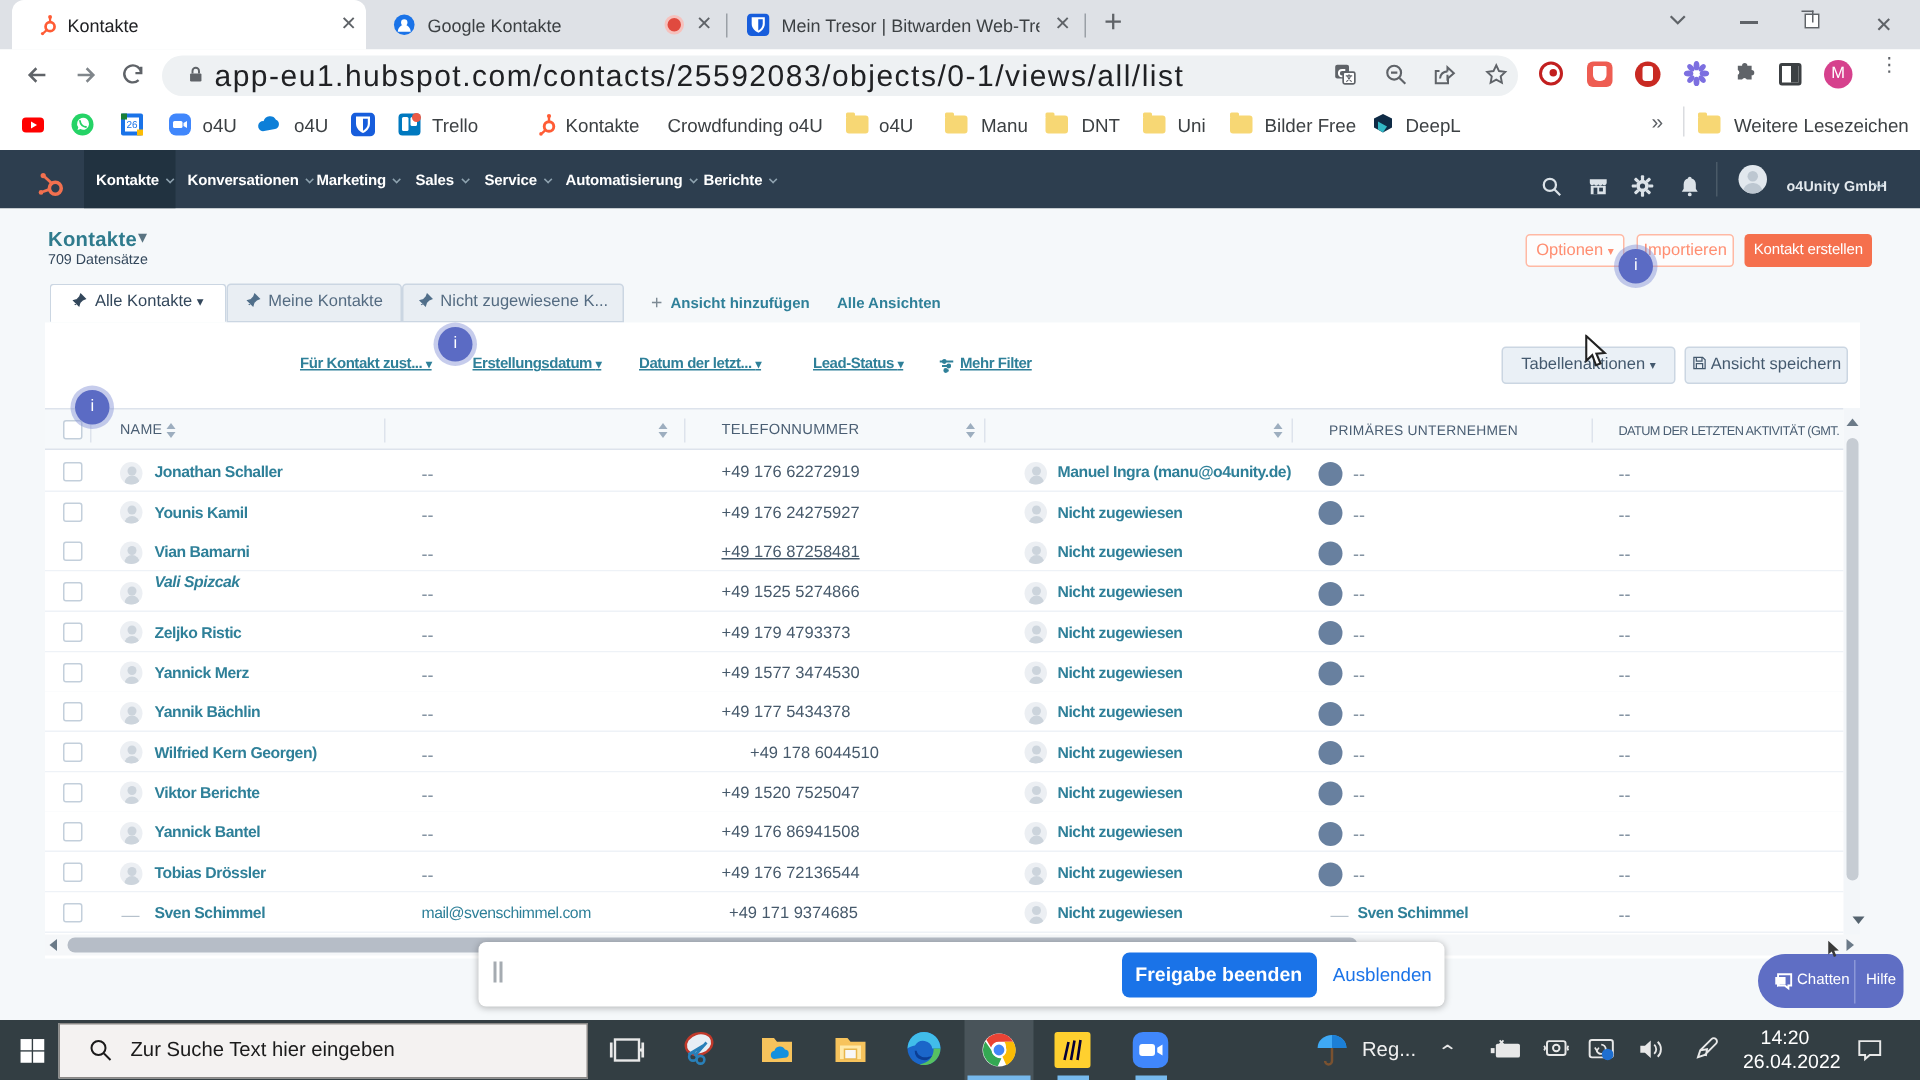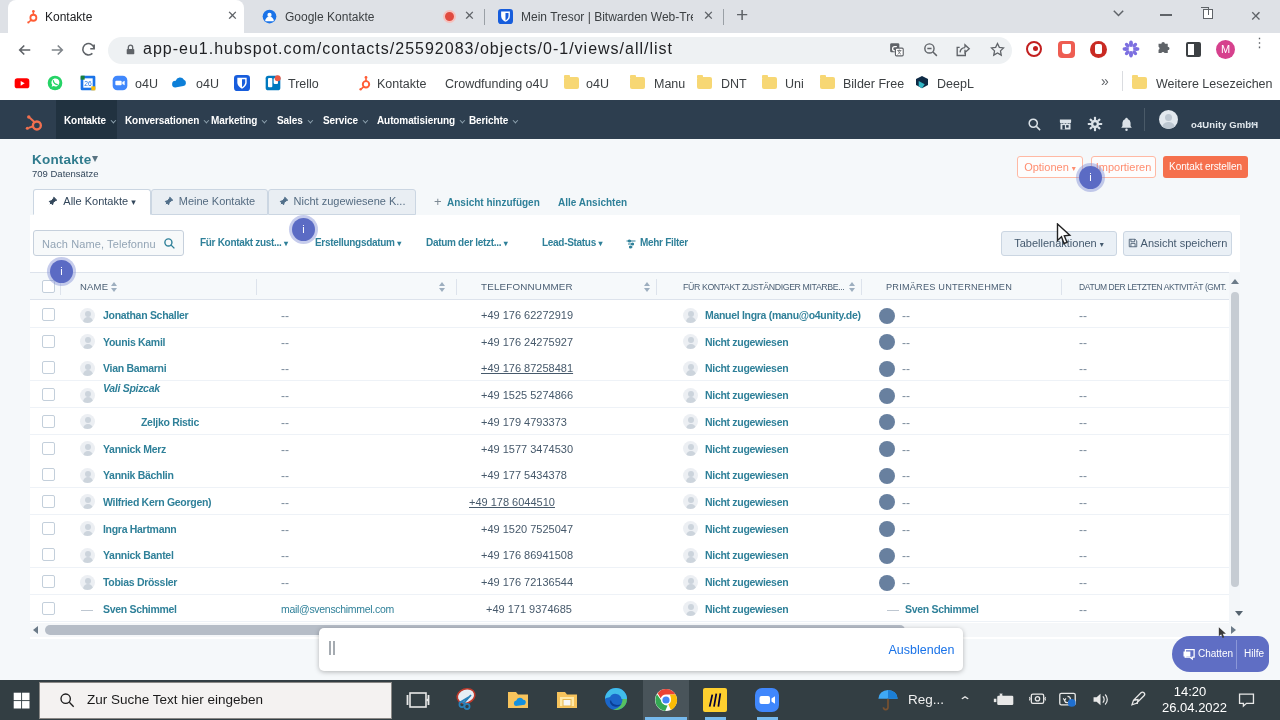--- a/index.html
+++ b/index.html
@@ -27,21 +27,21 @@
 .btn-solid{position:absolute;top:156px;height:22px;border-radius:3px;background:#f5704d;color:#fff;font-size:11px;text-align:center;}
 .icirc{position:absolute;width:23px;height:23px;border-radius:50%;background:#5b6bc4;color:#fff;font-size:11px;text-align:center;line-height:23px;box-shadow:0 0 0 3px rgba(129,141,212,.45);z-index:30;}
 
 .vtab{position:absolute;top:189px;height:26px;border:1px solid #cbd6e2;background:#e9eef3;color:#546b81;font-size:11px;border-radius:3px 3px 0 0;}
 .vtab.on{background:#fff;border-bottom:1px solid #fff;color:#33475b;z-index:2;}
 .pin{display:inline-block;width:10px;height:10px;margin-right:5px;position:relative;top:1px;}
 
 #card{left:30px;top:215px;width:1210px;height:424px;background:#fff;}
 
 #searchbox{position:absolute;left:3px;top:15px;width:151px;height:26px;border:1px solid #c6d0dc;border-radius:3px;background:#f7f9fa;}
-.fdrop{position:absolute;top:22px;font-size:10px;font-weight:bold;color:#2f8099;white-space:nowrap;letter-spacing:-0.3px;}
+.fdrop{position:absolute;top:22px;font-size:10px;font-weight:bold;color:#2f8099;white-space:nowrap;letter-spacing:-0.3px;text-decoration:underline;}
 .gbtn{position:absolute;top:16px;height:25px;background:#eaf0f6;border:1px solid #cbd6e2;border-radius:3px;color:#44596e;font-size:11px;text-align:center;}
 
 .th{position:absolute;top:0;height:28px;font-size:9.5px;color:#4a5e73;letter-spacing:.2px;white-space:nowrap;overflow:hidden;line-height:28px;}
 #thead{position:absolute;left:0px;top:57px;width:1199px;height:28px;background:#f6f9fb;border-top:1px solid #dde3ec;border-bottom:1px solid #dde3ec;}
 .row{position:absolute;left:0;width:1199px;height:27px;border-bottom:1px solid #eef2f7;background:#fff;font-size:11.5px;color:#33475b;}
 .cbx{position:absolute;width:13px;height:13px;border:1px solid #c3cfdb;border-radius:2px;background:#fff;}
 .avatar{position:absolute;width:15px;height:15px;border-radius:50%;background:#eceff3;overflow:hidden;}
 .avatar:before{content:"";position:absolute;left:4.5px;top:3px;width:6px;height:6px;border-radius:50%;background:#ccd4dc;}
 .avatar:after{content:"";position:absolute;left:2.5px;top:9.5px;width:10px;height:7px;border-radius:5px 5px 0 0;background:#ccd4dc;}
 .rowlink{position:absolute;font-size:10.5px;color:#2f8099;font-weight:bold;letter-spacing:-0.3px;white-space:nowrap;}
@@ -117,21 +117,21 @@
     <path d="M5 12 H18 M13 6 L19 12 L13 18"></path>
   </svg>
 <svg class="abs" style="left:80px;top:41px" width="17" height="17" viewBox="0 0 24 24" fill="none" stroke="#5f6368" stroke-width="2.2">
     <path d="M20 11 a8 8 0 1 0 -2.5 6.5 M20 5 L20 11 L14.5 11"></path>
   </svg>
 <div class="abs" id="urlpill"></div>
 <svg class="abs" style="left:124px;top:43px" width="13" height="14" viewBox="0 0 24 24" fill="#5f6368">
     <rect x="5" y="10" width="14" height="10" rx="1.5"></rect>
     <path d="M8 10 V7 a4 4 0 0 1 8 0 V10" fill="none" stroke="#5f6368" stroke-width="2.4"></path>
   </svg>
-<div class="abs" style="left:143px;top:40px;font-size:16px;color:#202124;letter-spacing:1px;">app-eu1.hubspot.com/contacts/25592083/objects/0-1/views/all/list</div>
+<div class="abs" style="left:143px;top:40px;font-size:20px;color:#202124;letter-spacing:1px;">app-eu1.hubspot.com/contacts/25592083/objects/0-1/views/all/list</div>
 
 <svg class="abs" style="left:888px;top:41px" width="17" height="17" viewBox="0 0 24 24">
     <rect x="3" y="3" width="13" height="13" rx="2" fill="#5f6368"></rect>
     <path d="M12.5 8 H9.5 a3 3 0 1 0 3 3.2" fill="none" stroke="#fff" stroke-width="1.8"></path>
     <rect x="10.5" y="10" width="11" height="11" rx="1.5" fill="#fff" stroke="#5f6368" stroke-width="1.6"></rect>
     <path d="M13 13.5 h6 M16 13.5 v-1.5 M13.5 19 c1.5-1 3.5-3 4-5.5 M18.5 19 c-1.5-1-3.5-3-4-5.5" stroke="#5f6368" stroke-width="1.1" fill="none"></path>
   </svg>
 <svg class="abs" style="left:922px;top:41px" width="17" height="17" viewBox="0 0 24 24" fill="none" stroke="#5f6368" stroke-width="2">
     <circle cx="10.5" cy="10.5" r="6.5"></circle>
     <path d="M15.5 15.5 L21 21 M7.5 10.5 H13.5"></path>
@@ -324,48 +324,40 @@
 <div class="abs vtab" style="left:151px;width:117px;line-height:23px;text-align:center;"><svg class="pin" viewBox="0 0 24 24" fill="none" stroke="#516f8a" stroke-width="2.4">
       <path d="M14 3 L21 10 L17 11.5 L12.5 16 L11 21 L3 13 L8 11.5 L12.5 7 Z M9 15 L4.5 19.5" fill="#516f8a"></path>
     </svg>Meine Kontakte</div>
 <div class="abs vtab" style="left:268px;width:148px;line-height:23px;text-align:center;"><svg class="pin" viewBox="0 0 24 24" fill="none" stroke="#516f8a" stroke-width="2.4">
       <path d="M14 3 L21 10 L17 11.5 L12.5 16 L11 21 L3 13 L8 11.5 L12.5 7 Z M9 15 L4.5 19.5" fill="#516f8a"></path>
     </svg>Nicht zugewiesene K...</div>
 <div class="abs" style="left:434px;top:194px;font-size:13px;color:#7d8a94;">+</div>
 <div class="abs teal" style="left:447px;top:197px;font-size:10px;font-weight:bold;">Ansicht hinzufügen</div>
 <div class="abs teal" style="left:558px;top:197px;font-size:10px;font-weight:bold;">Alle Ansichten</div>
 <div class="abs" id="card">
-<div id="searchbox">
-      <span style="position:absolute;left:8px;top:7px;font-size:11px;color:#93a4b5;letter-spacing:0.1px;">Nach Name, Telefonnu</span>
-      <svg style="position:absolute;right:7px;top:6px" width="13" height="13" viewBox="0 0 24 24" fill="none" stroke="#2f8099" stroke-width="2.6">
-        <circle cx="10" cy="10" r="6.5"></circle>
-        <path d="M15 15 L21 21"></path>
-      </svg>
-    </div>
 <div class="fdrop" style="left:170px;">Für Kontakt zust... <span style="font-size:8px;">▾</span></div>
 <div class="fdrop" style="left:285px;">Erstellungsdatum <span style="font-size:8px;">▾</span></div>
 <div class="fdrop" style="left:396px;">Datum der letzt... <span style="font-size:8px;">▾</span></div>
 <div class="fdrop" style="left:512px;">Lead-Status <span style="font-size:8px;">▾</span></div>
 <div class="fdrop" style="left:610px;">Mehr Filter</div>
 <svg style="position:absolute;left:595px;top:23px" width="12" height="12" viewBox="0 0 24 24" stroke="#2f8099" stroke-width="2.4" fill="none">
       <path d="M3 6 h18 M6 12 h12 M9 18 h6"></path>
       <circle cx="9" cy="6" r="2" fill="#2f8099"></circle>
       <circle cx="15" cy="12" r="2" fill="#2f8099"></circle>
       <circle cx="11" cy="18" r="2" fill="#2f8099"></circle>
     </svg>
 <div class="gbtn" style="left:971px;width:116px;line-height:23px;">Tabellenaktionen <span style="font-size:8px;">▾</span></div>
 <div class="gbtn" style="left:1093px;width:109px;line-height:23px;"><svg style="position:relative;top:1px;margin-right:3px" width="10" height="10" viewBox="0 0 24 24" fill="none" stroke="#44596e" stroke-width="2">
         <path d="M3 3 h14 l4 4 v14 H3 Z"></path>
         <path d="M7 3 v6 h9 V3 M7 21 v-8 h10 v8"></path>
       </svg>Ansicht speichern</div>
 <div id="thead">
 <div class="cbx" style="left:12px;top:7px;"></div>
 <div class="th" style="left:50px;width:150px;font-size:9.5px;">NAME</div>
 <div class="th" style="left:451px;width:110px;font-size:9.8px;">TELEFONNUMMER</div>
-<div class="th" style="left:653px;width:165px;font-size:8.8px;letter-spacing:-0.4px;">FÜR KONTAKT ZUSTÄNDIGER MITARBE...</div>
 <div class="th" style="left:856px;width:130px;font-size:9.2px;">PRIMÄRES UNTERNEHMEN</div>
 <div class="th" style="left:1049px;width:147px;font-size:8.5px;letter-spacing:-0.4px;">DATUM DER LETZTEN AKTIVITÄT (GMT.</div>
 <div style="position:absolute;left:80px;top:9px;width:8px;height:12px;">
         <div class="tri-up"></div>
         <div class="tri-dn"></div>
       </div>
 <div style="position:absolute;left:408px;top:9px;width:8px;height:12px;">
         <div class="tri-up"></div>
         <div class="tri-dn"></div>
       </div>
@@ -428,21 +420,21 @@
 <div class="plain" style="left:451px;top:8px;">+49 1525 5274866</div>
 <div class="avatar" style="left:653px;top:6.5px;"></div>
 <div class="rowlink" style="left:675px;top:8px;">Nicht zugewiesen</div>
 <div class="ccirc" style="left:849px;top:6.5px;"></div>
 <div class="dd" style="left:872px;top:8px;">--</div>
 <div class="dd" style="left:1049px;top:8px;">--</div>
 </div>
 <div class="row" style="top:192.8px;">
 <div class="cbx" style="left:12px;top:7px;"></div>
 <div class="avatar" style="left:50px;top:6.5px;"></div>
-<div class="rowlink" style="left:73px;top:8px;margin-left:38px;">Zeljko Ristic</div>
+<div class="rowlink" style="left:73px;top:8px;">Zeljko Ristic</div>
 <div class="dd" style="left:251px;top:8px;">--</div>
 <div class="plain" style="left:451px;top:8px;">+49 179 4793373</div>
 <div class="avatar" style="left:653px;top:6.5px;"></div>
 <div class="rowlink" style="left:675px;top:8px;">Nicht zugewiesen</div>
 <div class="ccirc" style="left:849px;top:6.5px;"></div>
 <div class="dd" style="left:872px;top:8px;">--</div>
 <div class="dd" style="left:1049px;top:8px;">--</div>
 </div>
 <div class="row" style="top:219.5px;">
 <div class="cbx" style="left:12px;top:7px;"></div>
@@ -466,31 +458,31 @@
 <div class="rowlink" style="left:675px;top:8px;">Nicht zugewiesen</div>
 <div class="ccirc" style="left:849px;top:6.5px;"></div>
 <div class="dd" style="left:872px;top:8px;">--</div>
 <div class="dd" style="left:1049px;top:8px;">--</div>
 </div>
 <div class="row" style="top:272.9px;">
 <div class="cbx" style="left:12px;top:7px;"></div>
 <div class="avatar" style="left:50px;top:6.5px;"></div>
 <div class="rowlink" style="left:73px;top:8px;">Wilfried Kern Georgen)</div>
 <div class="dd" style="left:251px;top:8px;">--</div>
-<div class="plain" style="left:439px;top:8px;text-decoration:underline;">+49 178 6044510</div>
+<div class="plain" style="left:470px;top:8px;">+49 178 6044510</div>
 <div class="avatar" style="left:653px;top:6.5px;"></div>
 <div class="rowlink" style="left:675px;top:8px;">Nicht zugewiesen</div>
 <div class="ccirc" style="left:849px;top:6.5px;"></div>
 <div class="dd" style="left:872px;top:8px;">--</div>
 <div class="dd" style="left:1049px;top:8px;">--</div>
 </div>
 <div class="row" style="top:299.6px;">
 <div class="cbx" style="left:12px;top:7px;"></div>
 <div class="avatar" style="left:50px;top:6.5px;"></div>
-<div class="rowlink" style="left:73px;top:8px;">Ingra Hartmann</div>
+<div class="rowlink" style="left:73px;top:8px;">Viktor Berichte</div>
 <div class="dd" style="left:251px;top:8px;">--</div>
 <div class="plain" style="left:451px;top:8px;">+49 1520 7525047</div>
 <div class="avatar" style="left:653px;top:6.5px;"></div>
 <div class="rowlink" style="left:675px;top:8px;">Nicht zugewiesen</div>
 <div class="ccirc" style="left:849px;top:6.5px;"></div>
 <div class="dd" style="left:872px;top:8px;">--</div>
 <div class="dd" style="left:1049px;top:8px;">--</div>
 </div>
 <div class="row" style="top:326.3px;">
 <div class="cbx" style="left:12px;top:7px;"></div>
@@ -539,20 +531,21 @@
 </div>
 <div class="abs icirc" style="left:292px;top:218px;">i</div>
 <div class="abs icirc" style="left:50px;top:260px;">i</div>
 <svg class="abs" style="left:1056px;top:223px;z-index:60" width="17" height="23" viewBox="0 0 17 23">
     <path d="M1.5 1 L1.5 17.5 L5.5 13.8 L8 20.5 L11 19.3 L8.3 12.8 L13.8 12.3 Z" fill="#fff" stroke="#222" stroke-width="1.4"></path>
   </svg>
 
 <div class="abs" id="loom">
 <div style="position:absolute;left:10.5px;top:13.5px;width:2.2px;height:14px;background:#a5abb1;"></div>
 <div style="position:absolute;left:14.5px;top:13.5px;width:2.2px;height:14px;background:#a5abb1;"></div>
+<div id="loombtn">Freigabe beenden</div>
 <div style="position:absolute;left:570px;top:15px;font-size:12.5px;color:#1a73e8;">Ausblenden</div>
 </div>
 
 <div class="abs" id="chatpill"></div>
 <svg class="abs" style="left:1181px;top:647px;z-index:42" width="15" height="15" viewBox="0 0 24 24" fill="#fff">
     <path d="M7 4 h14 v12 h-3 v3 l-4 -3 H7 Z" fill="none" stroke="#fff" stroke-width="2"></path>
     <path d="M4 7 h11 v8 h-6 l-3 2.5 V15 H4 Z" fill="#fff"></path>
   </svg>
 <div class="abs" style="left:1198px;top:648px;z-index:42;color:#fff;font-size:10px;">Chatten</div>
 <div class="abs" style="left:1236px;top:640px;width:1px;height:29px;background:#8b97d8;z-index:42;"></div>

